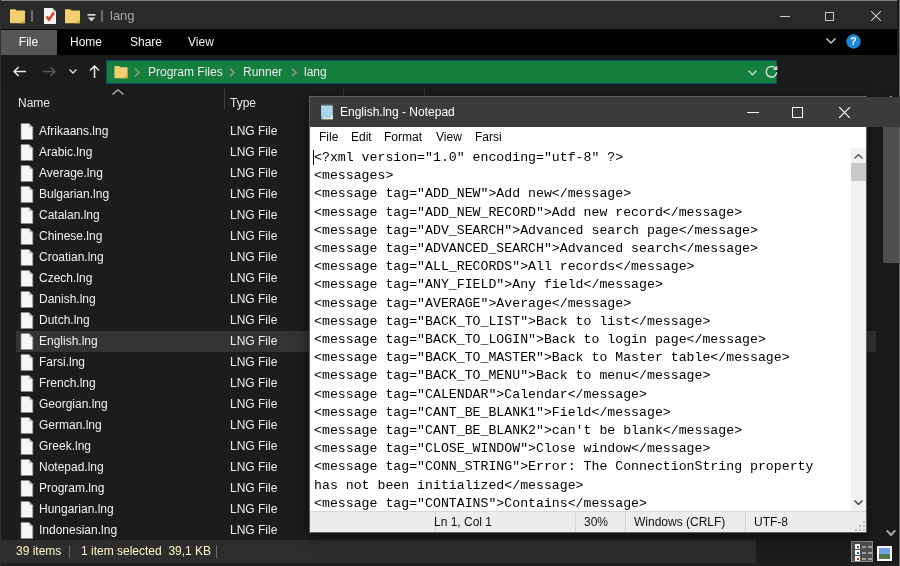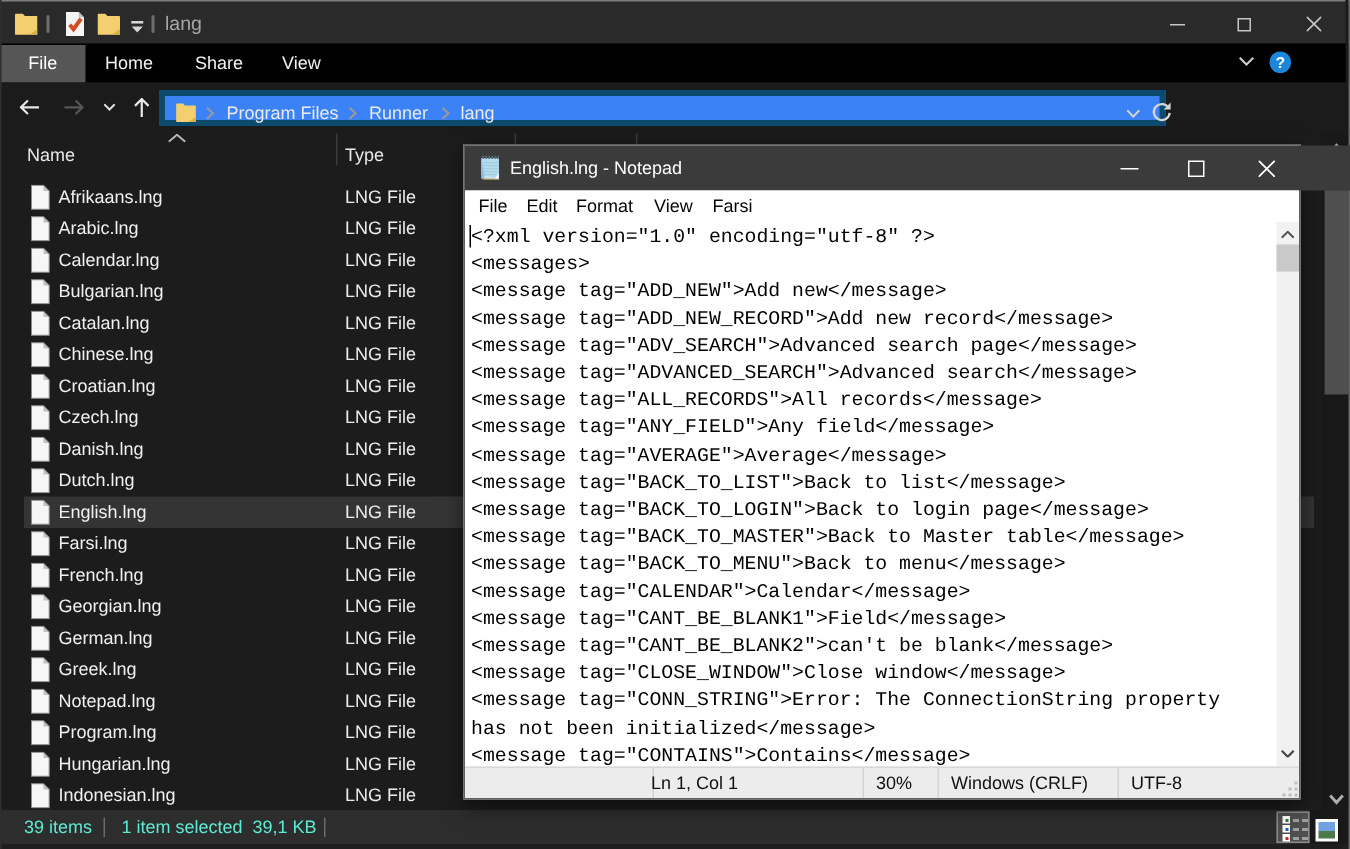--- a/index.html
+++ b/index.html
@@ -10,30 +10,30 @@
 
 
 #titlebar { left:0; top:0; width:900px; height:29px; background:#2a2a2a;
   border-top:1px solid #7d7d7d; }
 #tabs { left:0; top:29px; width:900px; height:26px; background:#000; }
 #filetab { left:0; top:1px; width:57px; height:25px; background:#565656;
   color:#fff; font-size:12px; text-align:center; line-height:25px; }
 .tabitem { top:1px; height:25px; color:#f2f2f2; font-size:12px; line-height:25px; }
 #addr { left:0; top:55px; width:900px; height:33px; background:#1b1b1b; }
 #main { left:0; top:88px; width:900px; height:452px; background:#1c1c1c; }
-#statusbar { left:0; top:540px; width:900px; height:23px; background:#2d2d2d;
-  color:#5eead4; font-size:12px; }
+#statusbar { left:0; top:540px; width:756px; height:23px; background:#2d2d2d;
+  color:#fef9c3; font-size:12px; }
 #bottomstrip { left:0; top:563px; width:900px; height:3px; background:#1e1e1e; }
 
 .sep { width:2px; background:#6e6e6e; border-radius:1px; }
 .qtxt { color:#a6a6a6; font-size:13px; }
 
 
-#afield { left:106px; top:5px; width:671px; height:24px; background:#3b82f6;
-  border:4px solid #0c4a6e; }
+#afield { left:106px; top:5px; width:671px; height:24px; background:#15803d;
+  border:1px solid #0c4a6e; }
 #sfield { left:789px; top:5px; width:96px; height:24px; background:#161616;
   border:1px solid #767676; color:#9a9a9a; font-size:12px; line-height:22px; }
 .crumb { color:#eaeaea; font-size:12px; line-height:22px; }
 
 
 .hdrtxt { color:#e8e8e8; font-size:12px; }
 .hsep { width:1px; height:21px; background:#3c3c3c; top:1px; }
 .row { left:0; width:876px; height:21px; }
 .row.sel { background:linear-gradient(to right, rgba(0,0,0,0) 16px, #343434 16px); }
 .fname { left:39px; top:0; color:#f0f0f0; font-size:12px; line-height:21px; }
@@ -177,21 +177,21 @@
           </svg>
           <div class="abs fname">Arabic.lng</div>
           <div class="abs ftype">LNG File</div>
         </div>
       <div class="abs row" style="top:75px">
           <svg class="abs" style="left:20px;top:2px" width="14" height="17" viewBox="0 0 14 17">
             <path d="M1 0.5 L9 0.5 L12.8 4.3 L12.8 16.5 L1 16.5 Z" fill="#f6f6f6"></path>
             <path d="M9 0.5 L9 4.3 L12.8 4.3 Z" fill="#c2c2c2"></path>
             <path d="M1 0.5 L9 0.5 L12.8 4.3 L12.8 16.5 L1 16.5 Z" fill="none" stroke="#8a8a8a" stroke-width="0.7"></path>
           </svg>
-          <div class="abs fname">Calendar.lng</div>
+          <div class="abs fname">Average.lng</div>
           <div class="abs ftype">LNG File</div>
         </div>
       <div class="abs row" style="top:96px">
           <svg class="abs" style="left:20px;top:2px" width="14" height="17" viewBox="0 0 14 17">
             <path d="M1 0.5 L9 0.5 L12.8 4.3 L12.8 16.5 L1 16.5 Z" fill="#f6f6f6"></path>
             <path d="M9 0.5 L9 4.3 L12.8 4.3 Z" fill="#c2c2c2"></path>
             <path d="M1 0.5 L9 0.5 L12.8 4.3 L12.8 16.5 L1 16.5 Z" fill="none" stroke="#8a8a8a" stroke-width="0.7"></path>
           </svg>
           <div class="abs fname">Bulgarian.lng</div>
           <div class="abs ftype">LNG File</div>

